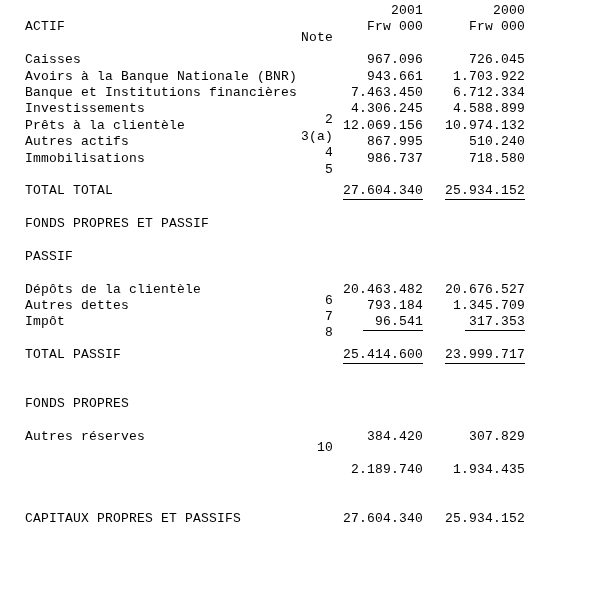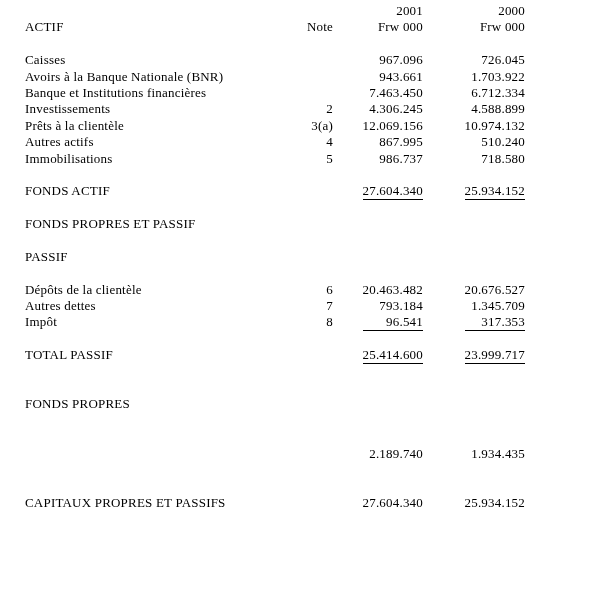--- a/index.html
+++ b/index.html
@@ -11,41 +11,41 @@
     width: 601px;
     height: 610px;
     overflow: hidden;
   }
   .doc {
     position: relative;
     width: 556px;
     height: 610px;
     box-sizing: border-box;
     padding-top: 3px;
-    font-family: Liberation Serif, serif;
+    font-family: Liberation Mono, monospace;
     font-size: 13px;
     color: #000000;
     letter-spacing: 0.2px;
   }
   .row {
     position: relative;
     height: 16.4px;
     line-height: 16.4px;
     white-space: nowrap;
   }
   .cell-label {
     position: absolute;
     left: 25px;
     top: 0;
     text-align: center;
   }
   .cell-note {
     position: absolute;
     right: 223px;
-    top: 0;
+    top: 11px;
     text-align: left;
   }
   .cell-v2001 {
     position: absolute;
     right: 133px;
     top: 0;
     text-align: right;
   }
   .cell-v2000 {
     position: absolute;
@@ -140,21 +140,21 @@
   </div>
 
   <div class="row">
     <span class="cell-label"></span>
     <span class="cell-note"></span>
     <span class="cell-v2001"></span>
     <span class="cell-v2000"></span>
   </div>
 
   <div class="row">
-    <span class="cell-label">FONDS ACTIF</span>
+    <span class="cell-label">TOTAL TOTAL</span>
     <span class="cell-note"></span>
     <span class="cell-v2001 u">27.604.340</span>
     <span class="cell-v2000 u">25.934.152</span>
   </div>
 
   <div class="row">
     <span class="cell-label"></span>
     <span class="cell-note"></span>
     <span class="cell-v2001"></span>
     <span class="cell-v2000"></span>
@@ -246,20 +246,26 @@
   </div>
 
   <div class="row">
     <span class="cell-label"></span>
     <span class="cell-note"></span>
     <span class="cell-v2001"></span>
     <span class="cell-v2000"></span>
   </div>
 
 
+  <div class="row">
+    <span class="cell-label">Autres réserves</span>
+    <span class="cell-note">10</span>
+    <span class="cell-v2001">384.420</span>
+    <span class="cell-v2000">307.829</span>
+  </div>
 
 
   <div class="row">
     <span class="cell-label"></span>
     <span class="cell-note"></span>
     <span class="cell-v2001"></span>
     <span class="cell-v2000"></span>
   </div>
 
   <div class="row">

